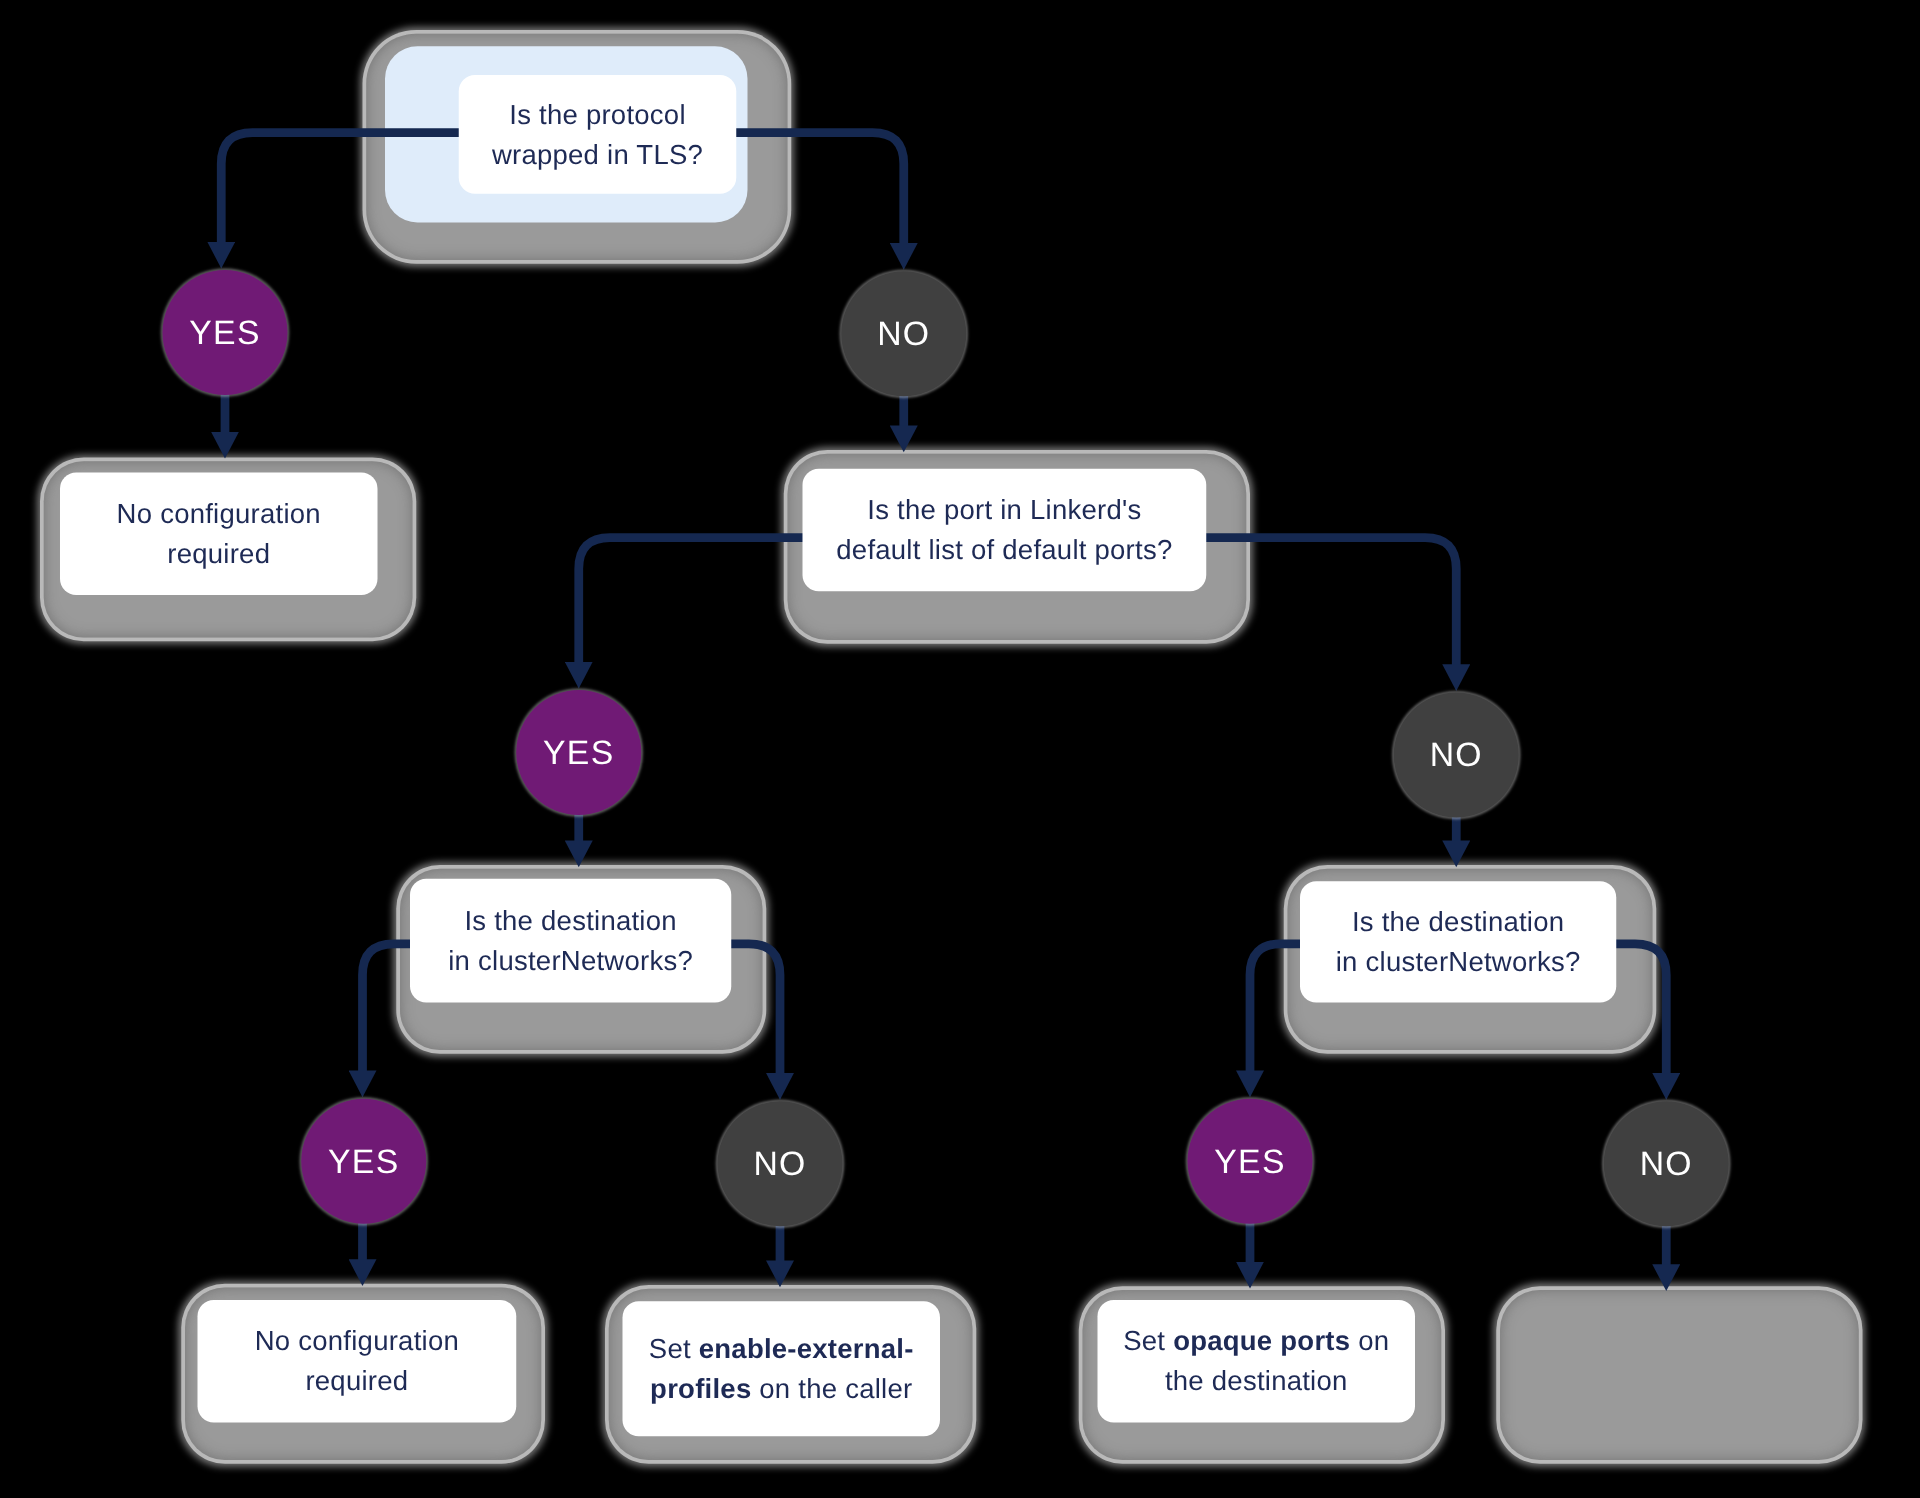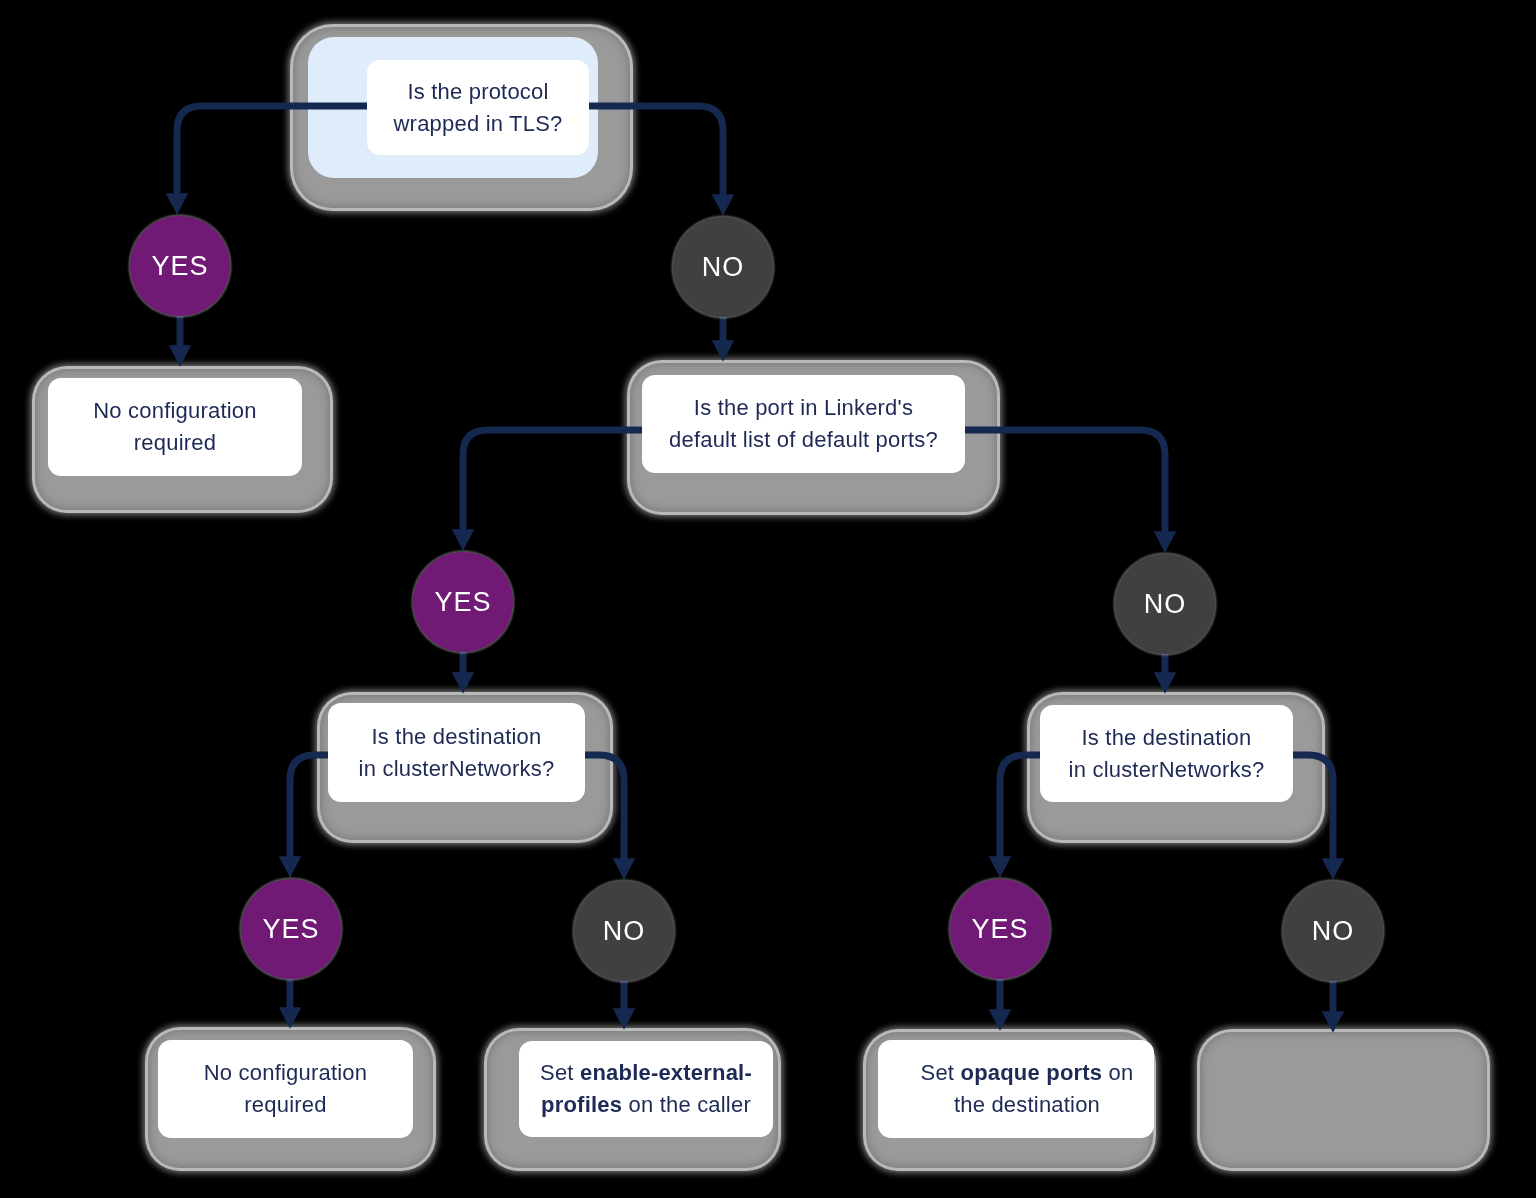--- a/index.html
+++ b/index.html
@@ -104,25 +104,25 @@
   <div class="card" style="left:1040px;top:705px;width:253px;height:97px;">
     <div class="txt">Is the destination
 in clusterNetworks?</div>
   </div>
 
   <div class="card" style="left:158px;top:1040px;width:255px;height:98px;">
     <div class="txt">No configuration
 required</div>
   </div>
 
-  <div class="card" style="left:498px;top:1041px;width:254px;height:96px;margin-left:21px;">
+  <div class="card" style="left:498px;top:1041px;width:254px;height:108px;">
     <div class="rich"><span>Set </span><b>enable-external-profiles</b><span> on the caller</span></div>
   </div>
 
-  <div class="card" style="left:878px;top:1040px;width:254px;height:98px;padding-left:22px;">
+  <div class="card" style="left:878px;top:1040px;width:254px;height:98px;">
     <div class="rich"><span>Set </span><b>opaque ports</b><span> on the destination</span></div>
   </div>
 
 
   <div class="badge yes" style="left:130px;top:216px;">YES</div>
   <div class="badge no" style="left:673px;top:217px;">NO</div>
   <div class="badge yes" style="left:413px;top:552px;">YES</div>
   <div class="badge no" style="left:1115px;top:554px;">NO</div>
   <div class="badge yes" style="left:241px;top:879px;">YES</div>
   <div class="badge no" style="left:574px;top:881px;">NO</div>

